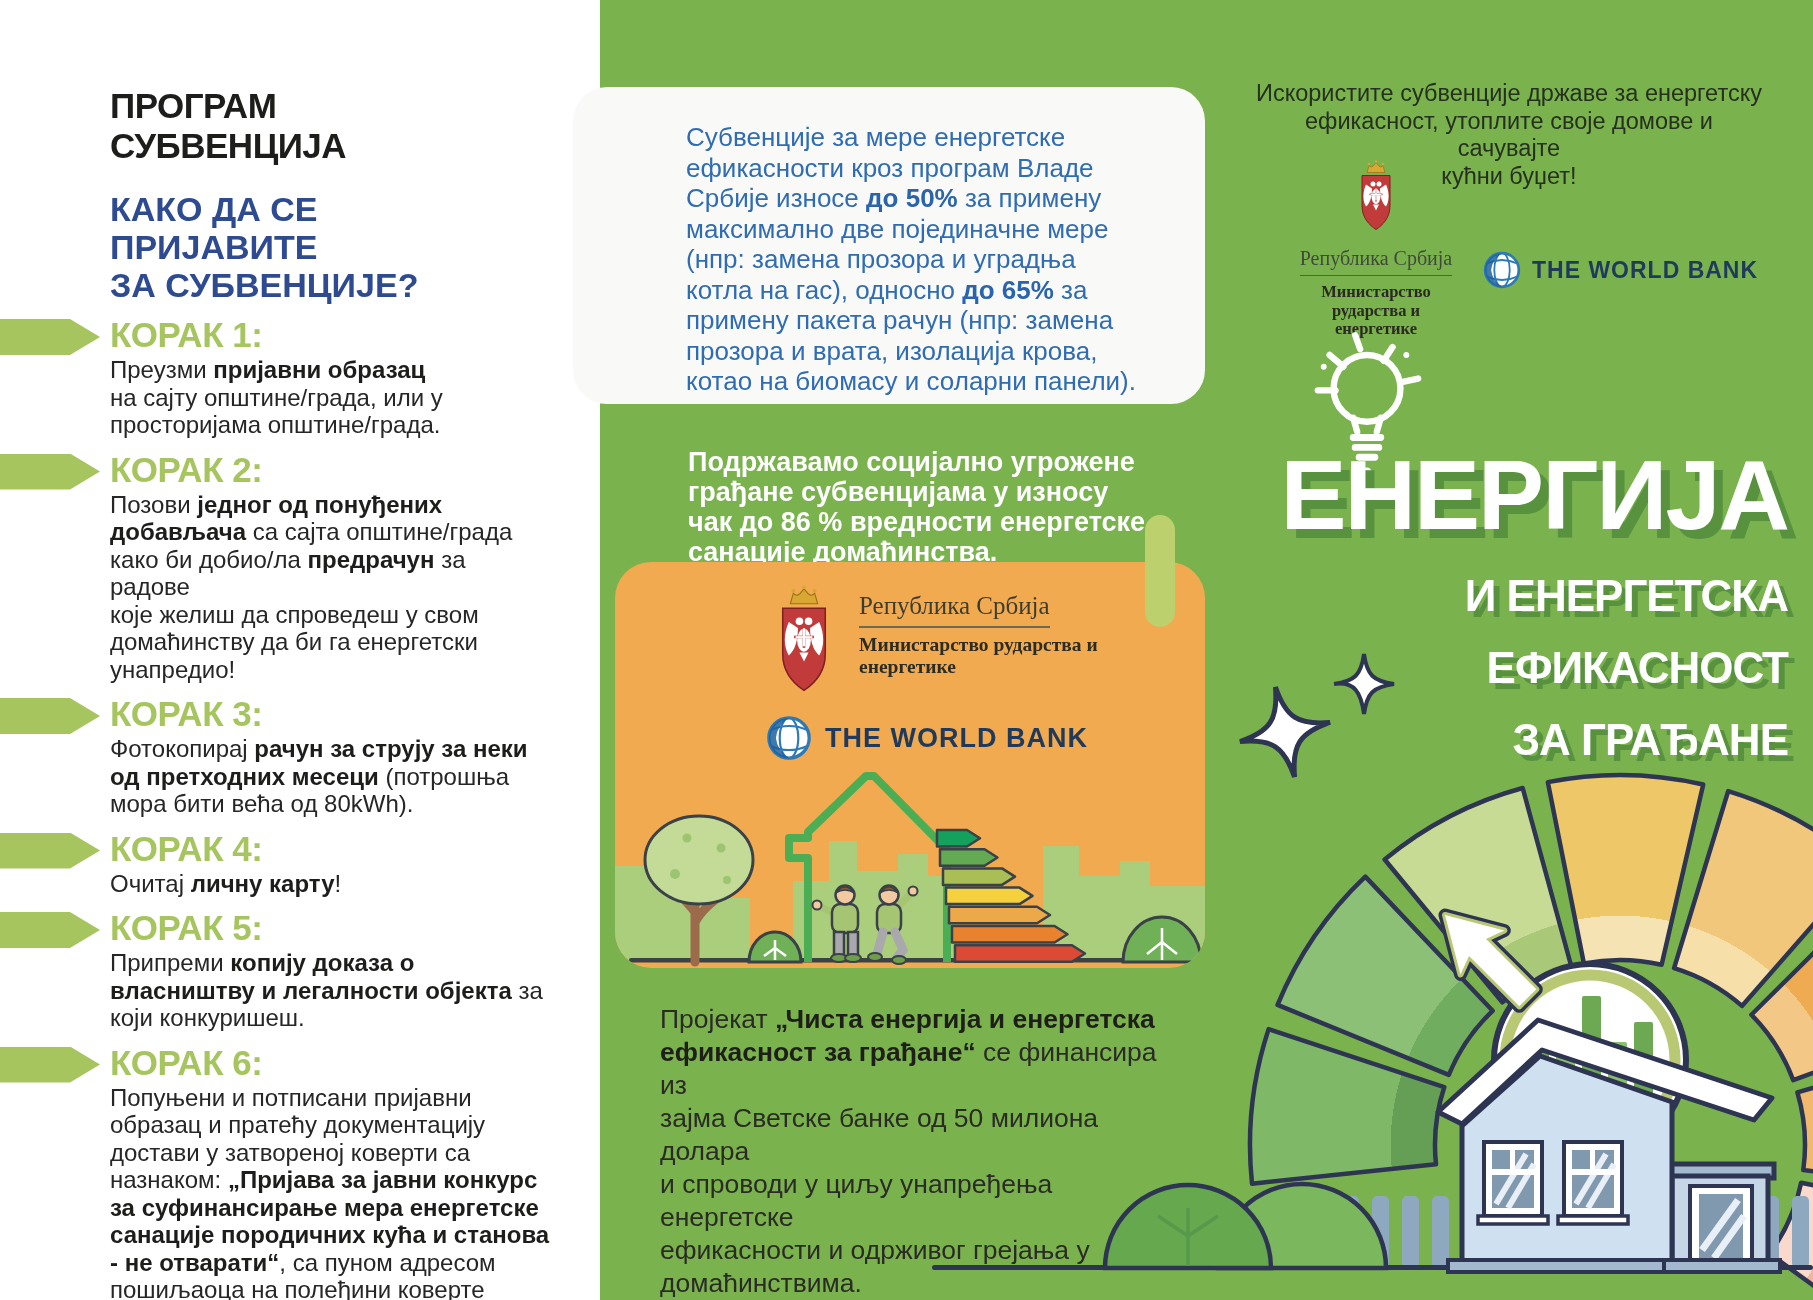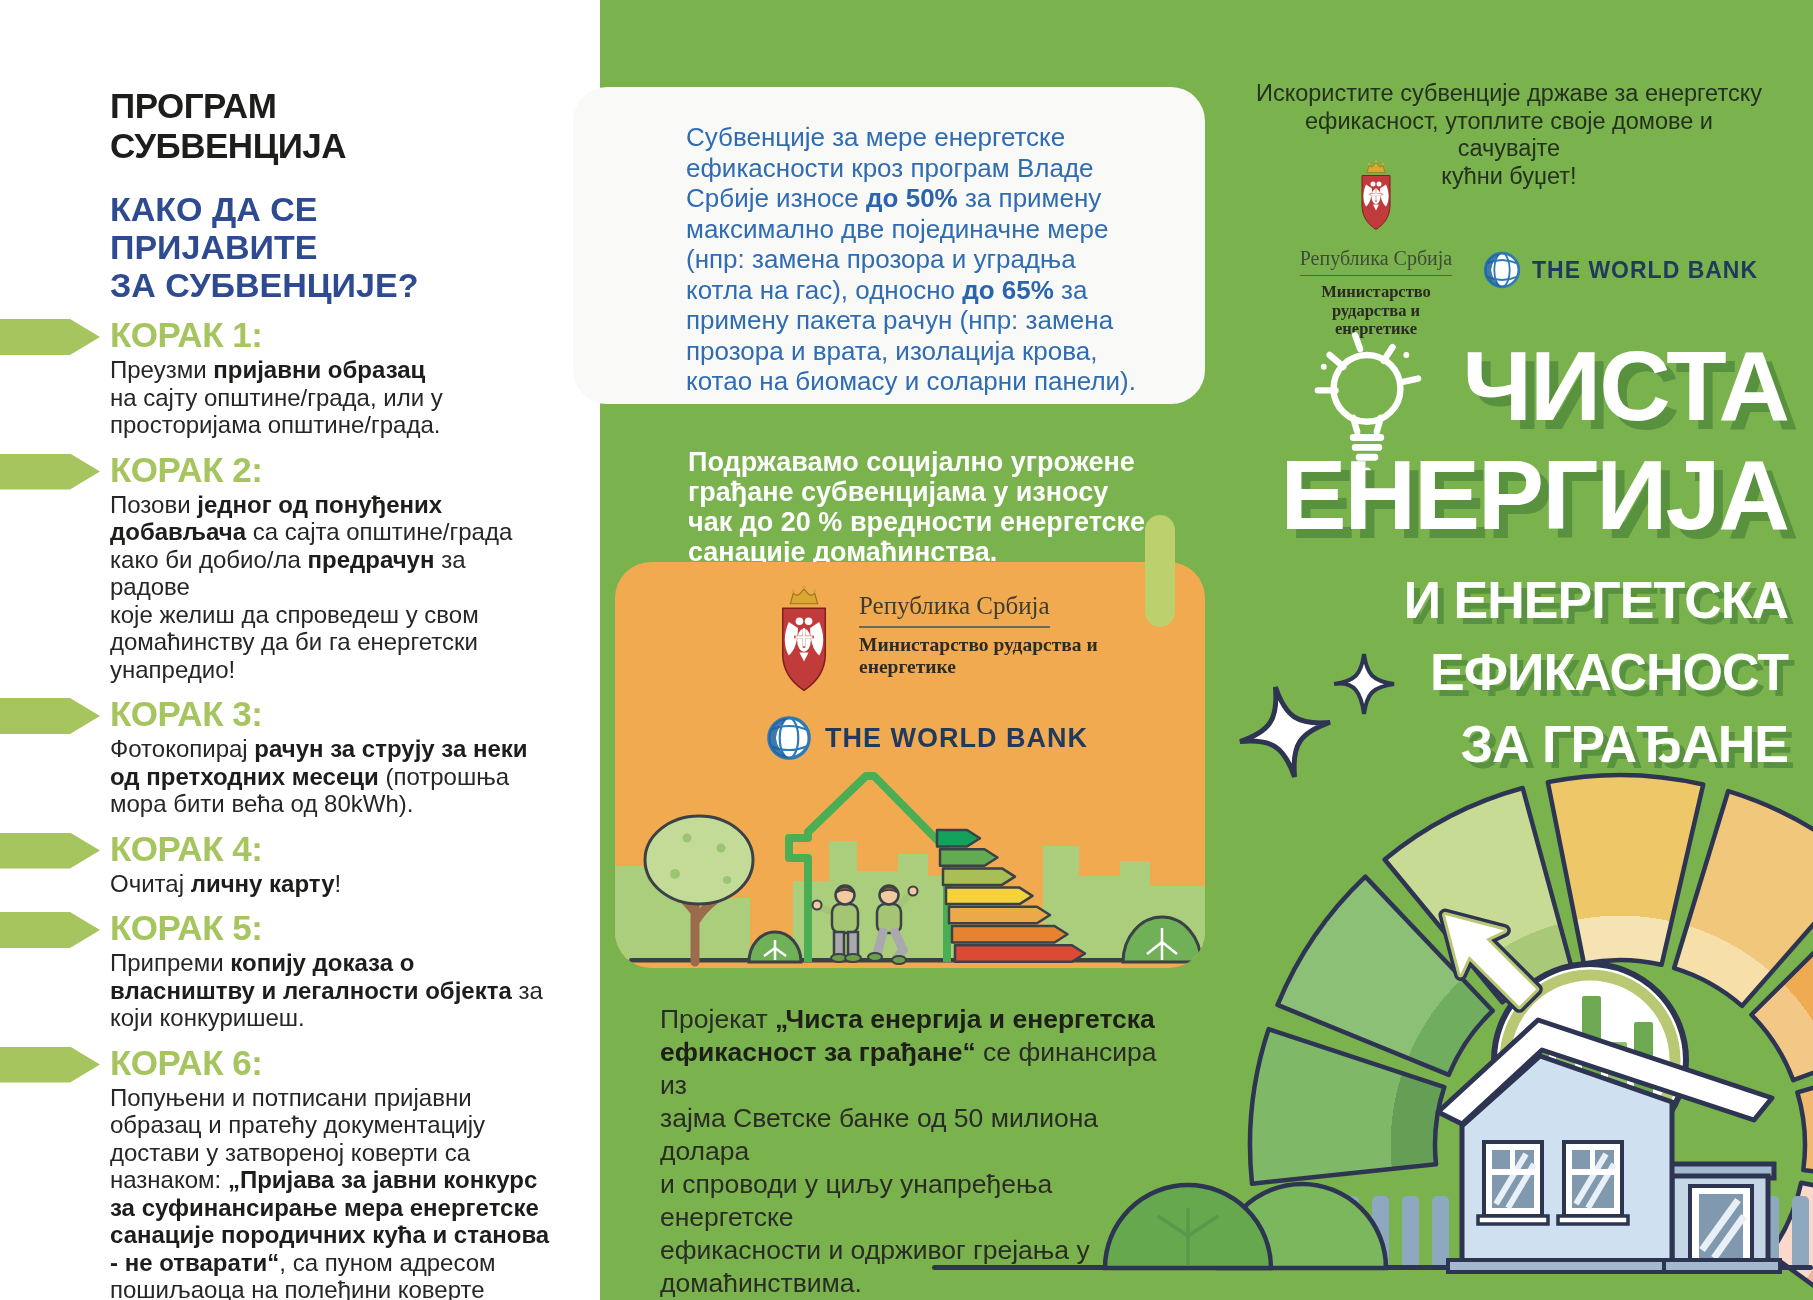--- a/index.html
+++ b/index.html
@@ -57,21 +57,21 @@
               padding-bottom:5px;border-bottom:1.5px solid #55604b;display:inline-block;margin-top:2px;}
   .rp-ministry{font-family:"Liberation Serif",serif;font-weight:700;font-size:16.5px;line-height:18.5px;
                margin-top:7px;color:#2a2a22;white-space:pre-line;}
   .rp-wb{position:absolute;left:1482px;top:250px;display:flex;align-items:center;gap:10px;z-index:2;}
   .rp-wb .wb-globe{width:40px;height:40px;}
   .rp-wb .wb-text{font-size:23px;}
   .bulb{position:absolute;left:1308px;top:326px;width:118px;height:170px;z-index:2;}
   .title-big{position:absolute;right:25px;font-size:99px;font-weight:800;color:#fff;line-height:1;
              letter-spacing:-2px;text-shadow:9px 9px 0 #58923f;z-index:2;white-space:nowrap;}
   .t1{top:336px}.t2{top:445px}
-  .title-small{position:absolute;right:25px;font-size:52px;font-weight:800;color:#fff;line-height:1;
+  .title-small{position:absolute;right:25px;font-size:44px;font-weight:800;color:#fff;line-height:1;
                letter-spacing:-1px;text-shadow:6px 6px 0 #58923f;z-index:2;white-space:nowrap;}
   .t3{top:574px}.t4{top:646px}.t5{top:718px}
 </style>
 </head>
 <body>
 
 <svg width="0" height="0" style="position:absolute">
   <defs>
     <symbol id="coa" viewBox="0 0 100 150">
       <path d="M32,26 L68,26 L64,12 C58,19 54,11 50,6 C46,11 42,19 36,12 Z" fill="#d9a833" stroke="#9a7419" stroke-width="1.5"></path>
@@ -308,21 +308,21 @@
 Србије износе </span><b>до 50%</b><span> за примену
 максимално две појединачне мере
 (нпр: замена прозора и уградња
 котла на гас), односно </span><b>до 65%</b><span> за
 примену пакета рачун (нпр: замена
 прозора и врата, изолација крова,
 котао на биомасу и соларни панели).</span></div>
 
   <div class="social">Подржавамо социјално угрожене
 грађане субвенцијама у износу
-чак до 20 % вредности енергетске
+чак до 86 % вредности енергетске
 санације домаћинства.</div>
 
   <div class="card">
     <div class="card-gov">
       <svg class="coa-card">
           <use href="#coa"></use>
         </svg>
       <div class="gov-text">
         <div class="gov-country">Република Србија</div>
         <div class="gov-ministry">Министарство рударства и
@@ -441,19 +441,18 @@
       <path d="M22,28 L36,40"></path>
       <path d="M48,8 L53,22"></path>
       <path d="M86,20 L77,34"></path>
       <path d="M94,56 L112,52"></path>
     </g>
     <circle cx="60" cy="147" r="4.5" fill="#fff"></circle>
     <circle cx="16" cy="40" r="3" fill="#fff"></circle>
     <circle cx="100" cy="28" r="3" fill="#fff"></circle>
   </svg>
 
-  <div class="title-big t1">ЧИСТА</div>
   <div class="title-big t2">ЕНЕРГИЈА</div>
   <div class="title-small t3">И ЕНЕРГЕТСКА</div>
   <div class="title-small t4">ЕФИКАСНОСТ</div>
   <div class="title-small t5">ЗА ГРАЂАНЕ</div>
 
 </div>
 
 </body></html>

